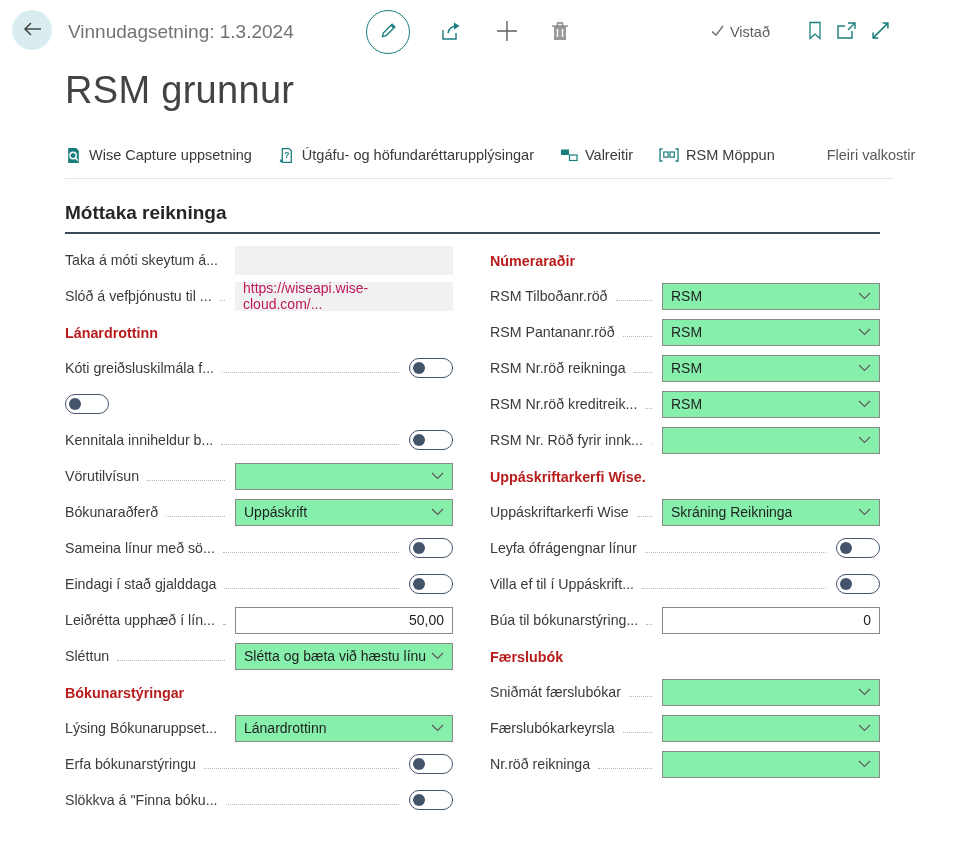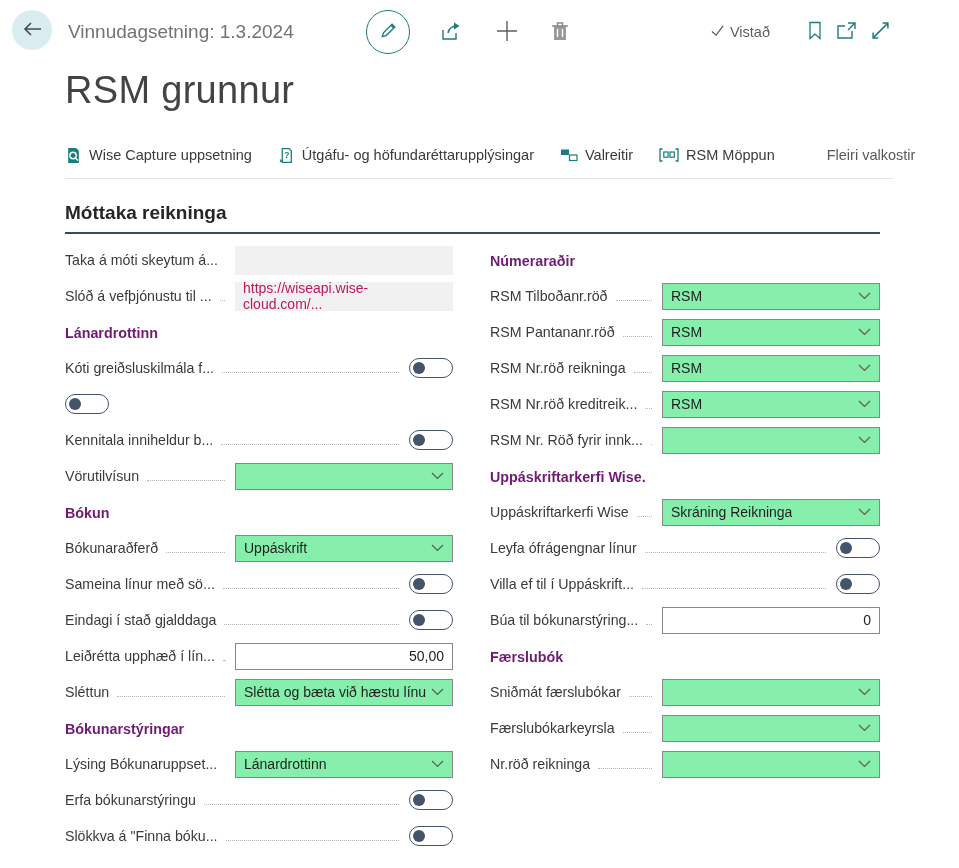--- a/index.html
+++ b/index.html
@@ -38,21 +38,21 @@
   .columns { display:flex; margin:8px 0 0 65px; }
   .col { display:flex; flex-direction:column; }
   .col.left  { width:388px; margin-right:37px; }
   .col.right { width:390px; }
   .frow { display:flex; align-items:center; height:36px; }
   .frow .flabel { font-size:14.2px; color:#3b3a39; white-space:nowrap; }
   .label-wrap { flex:1; display:flex; min-width:0; }
   .leader { flex:1; height:1px; border-bottom:1px dotted #b9b7b5; margin:0 10px 0 8px;
     align-self:center; transform:translateY(4px); }
   .group-heading { height:36px; display:flex; align-items:flex-end; padding-bottom:9px;
-    font-size:14.3px; font-weight:700; color:#701a75; }
+    font-size:14.3px; font-weight:700; color:#b91c1c; }
   .ctrl { width:218px; flex-shrink:0; }
   .select { height:27px; border:1px solid #8a8886; background:#86efac; display:flex;
     align-items:center; justify-content:space-between; padding:0 8px; cursor:pointer; }
   .select .sval { font-size:14px; color:#1f1f1f; white-space:nowrap; overflow:hidden; }
   .inputbox { height:27px; border:1px solid #8a8886; background:#fff; display:flex;
     align-items:center; padding:0 8px; font-size:14px; color:#1f1f1f; }
   .inputbox.num { justify-content:flex-end; }
   .inputbox.disabled { height:29px; border:none; background:#f2f1f1; color:#be185d; }
   .toggle { width:44px; height:20px; border:1.5px solid #44546a; border-radius:11px;
     position:relative; background:#fff; cursor:pointer; }
@@ -238,21 +238,20 @@
         </div>
         <div class="select ctrl">
           <span class="sval"></span>
           <span style="display: flex;">
             <svg width="13" height="8" viewBox="0 0 13 8">
               <path d="M1 1l5.5 5.5L12 1" fill="none" stroke="#5c5b5a" stroke-width="1.2"></path>
             </svg>
           </span>
         </div>
       </div>
-      <div class="group-heading">Bókun</div>
       <div class="frow">
         <div class="label-wrap">
           <span class="flabel">Bókunaraðferð</span>
           <span class="leader"></span>
         </div>
         <div class="select ctrl">
           <span class="sval">Uppáskrift</span>
           <span style="display: flex;">
             <svg width="13" height="8" viewBox="0 0 13 8">
               <path d="M1 1l5.5 5.5L12 1" fill="none" stroke="#5c5b5a" stroke-width="1.2"></path>

